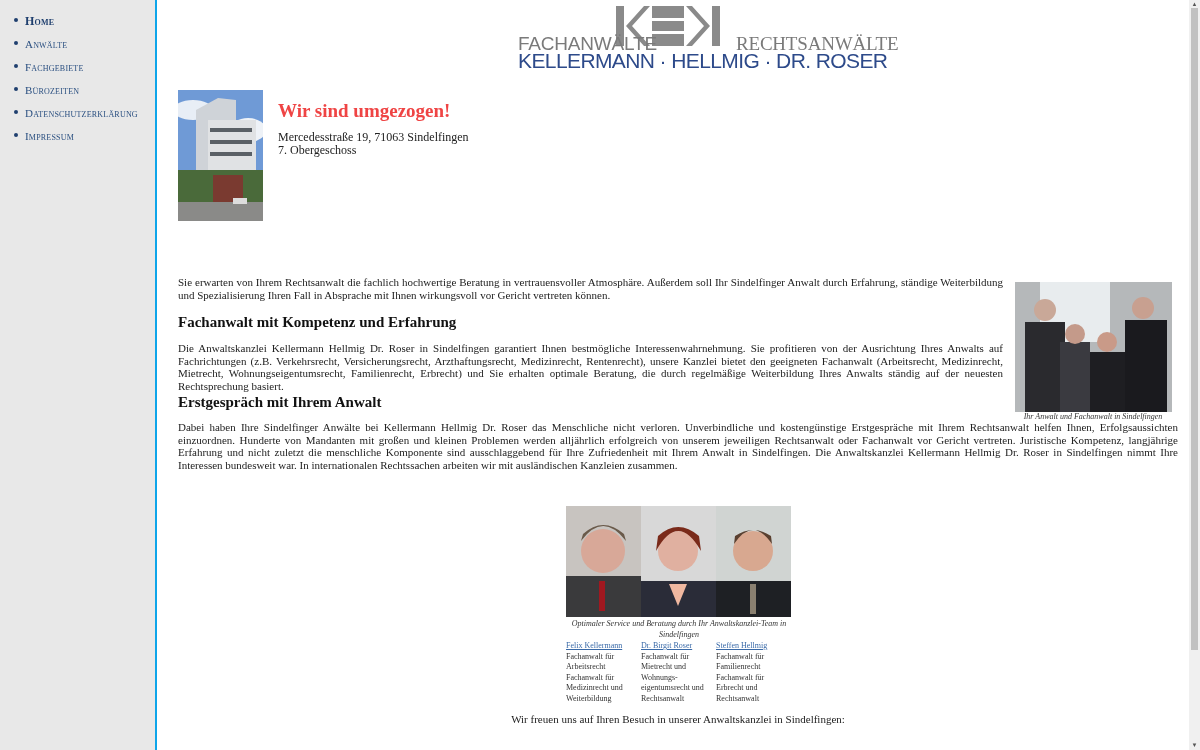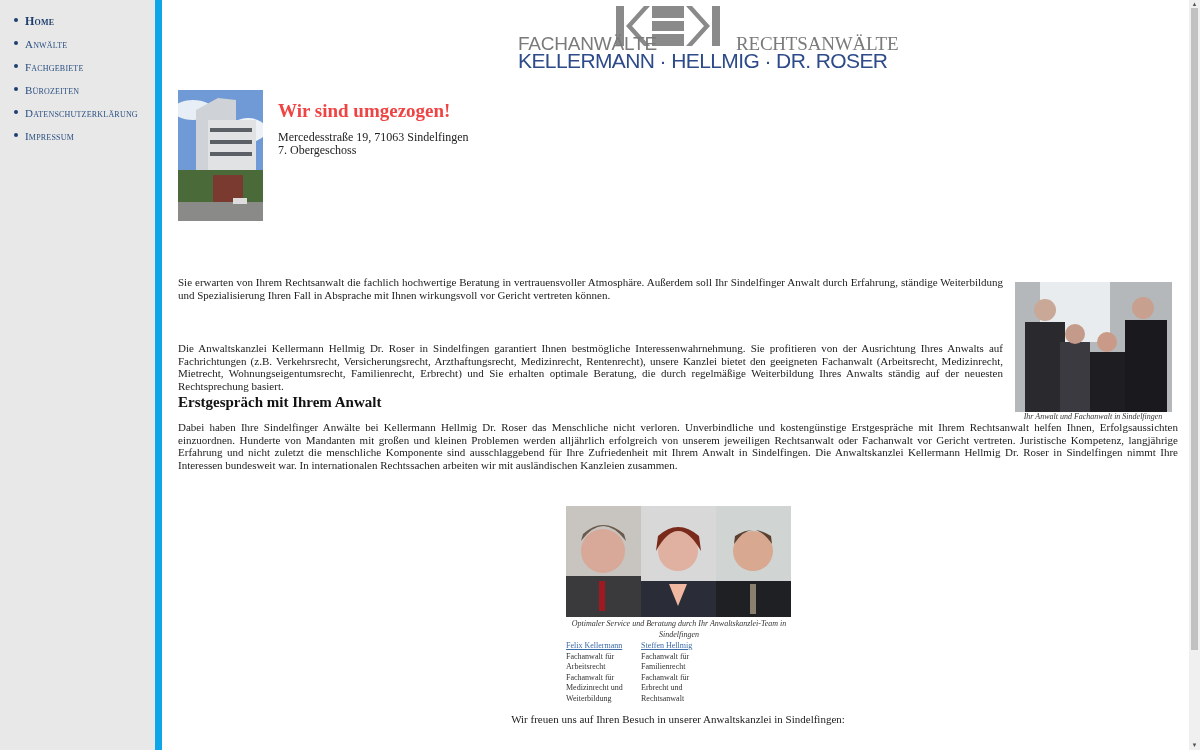--- a/index.html
+++ b/index.html
@@ -2,21 +2,21 @@
 <html><head>
 <meta charset="utf-8">
 <style>
   html, body { margin:0; padding:0; }
   body {
     width:1200px; height:750px; overflow:hidden; position:relative;
     background:#ffffff; font-family:"Liberation Serif", serif; color:#222;
   }
   #sidebar {
     position:absolute; left:0; top:0; width:155px; height:750px;
-    background:#e8e8e8; border-right:7px solid #0ea5e9;
+    background:#e8e8e8; border-right:2px solid #0ea5e9;
   }
   #sidebar ul { list-style:none; margin:0; padding:12px 0 0 14px; }
   #sidebar li { position:relative; padding-left:11px; height:23px; line-height:16px; }
   #sidebar li::before {
     content:""; position:absolute; left:0; top:6px; width:4px; height:4px;
     border-radius:50%; background:#1f3f6e;
   }
   #sidebar a {
     font-variant:small-caps; font-size:11px; color:#2a4f80; text-decoration:none; letter-spacing:0.2px;
   }
@@ -119,20 +119,21 @@
     </svg>
   </div>
   <h2 id="moved-title">Wir sind umgezogen!</h2>
   <div id="moved-addr">
     <div>Mercedesstraße 19, 71063 Sindelfingen</div>
     <div>7. Obergeschoss</div>
   </div>
 
   <p class="body-p" style="top:276px; width:825px;">Sie erwarten von Ihrem Rechtsanwalt die fachlich hochwertige Beratung in vertrauensvoller Atmosphäre. Außerdem soll Ihr Sindelfinger Anwalt durch Erfahrung, ständige Weiterbildung und Spezialisierung Ihren Fall in Absprache mit Ihnen wirkungsvoll vor Gericht vertreten können.</p>
 
+  <h3 class="sub-h" style="top:314px;">Fachanwalt mit Kompetenz und Erfahrung</h3>
   <p class="body-p" style="top:342px; width:825px;">Die Anwaltskanzlei Kellermann Hellmig Dr. Roser in Sindelfingen garantiert Ihnen bestmögliche Interessenwahrnehmung. Sie profitieren von der Ausrichtung Ihres Anwalts auf Fachrichtungen (z.B. Verkehrsrecht, Versicherungsrecht, Arzthaftungsrecht, Medizinrecht, Rentenrecht), unsere Kanzlei bietet den geeigneten Fachanwalt (Arbeitsrecht, Medizinrecht, Mietrecht, Wohnungseigentumsrecht, Familienrecht, Erbrecht) und Sie erhalten optimale Beratung, die durch regelmäßige Weiterbildung Ihres Anwalts ständig auf der neuesten Rechtsprechung basiert.</p>
 
   <div id="group-photo">
     <svg width="157" height="130" viewBox="0 0 157 130">
       <rect width="157" height="130" fill="#b5b8ba"></rect>
       <rect x="25" y="0" width="70" height="60" fill="#e8ecee"></rect>
       <rect x="10" y="40" width="40" height="90" fill="#2a2a2e"></rect>
       <circle cx="30" cy="28" r="11" fill="#c9a898"></circle>
       <rect x="45" y="60" width="30" height="70" fill="#3a3a40"></rect>
       <circle cx="60" cy="52" r="10" fill="#c49a8a"></circle>
@@ -177,20 +178,24 @@
           </svg>
       </div>
     </div>
     <div class="caption">Optimaler Service und Beratung durch Ihr Anwaltskanzlei-Team in Sindelfingen</div>
     <div class="members">
       <div class="member">
         <a class="name" href="#">Felix Kellermann</a>
         <span>Fachanwalt für Arbeitsrecht Fachanwalt für Medizinrecht und Weiterbildung</span>
       </div>
       <div class="member">
+        <a class="name" href="#">Dr. Birgit Roser</a>
+        <span>Fachanwalt für Mietrecht und Wohnungs-eigentumsrecht und Rechtsanwalt</span>
+      </div>
+      <div class="member">
         <a class="name" href="#">Steffen Hellmig</a>
         <span>Fachanwalt für Familienrecht Fachanwalt für Erbrecht und Rechtsanwalt</span>
       </div>
     </div>
   </div>
 
   <div id="footer-text">Wir freuen uns auf Ihren Besuch in unserer Anwaltskanzlei in Sindelfingen:</div>
 </main>
 
 <div id="scrollbar">

